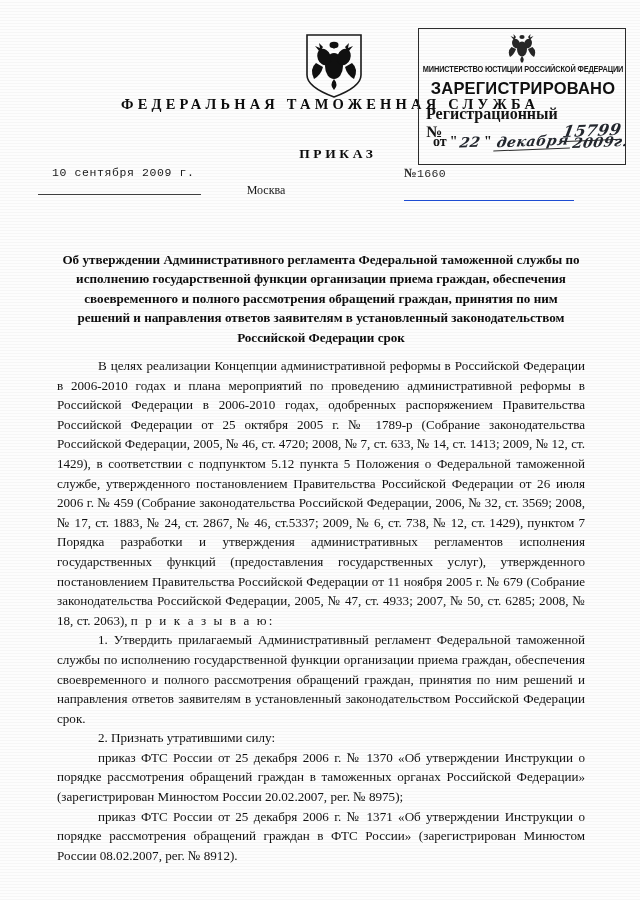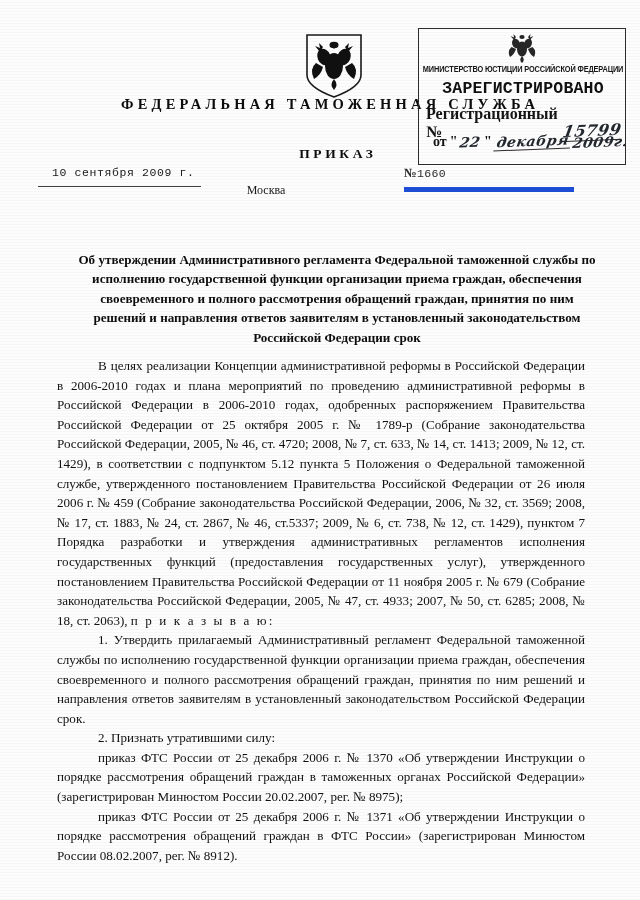--- a/index.html
+++ b/index.html
@@ -61,36 +61,36 @@
   }
 
   .doc-date {
     position: absolute;
     left: 38px;
     top: 166px;
     font-family: "Liberation Mono", "DejaVu Sans Mono", monospace;
     font-size: 11.5px;
     letter-spacing: 0.6px;
     color: #2a2a2a;
-    padding: 0 6px 7px 14px;
+    padding: 0 6px 15px 14px;
     border-bottom: 1px solid #4a4a4a;
     filter: contrast(1.15);
   }
 
   .doc-number {
     position: absolute;
     left: 404px;
     top: 166px;
     width: 170px;
     font-family: "Liberation Mono", "DejaVu Sans Mono", monospace;
     font-size: 11.5px;
     letter-spacing: 0.4px;
     color: #2a2a2a;
-    border-bottom: 5px solid #1d4ed8;
-    padding-bottom: 6px;
+    border-bottom: 1px solid #1d4ed8;
+    padding-bottom: 19px;
   }
   .doc-number .num-sign {
     font-family: "Liberation Serif", serif;
     font-weight: bold;
     font-size: 12.5px;
   }
 
   .doc-city {
     position: absolute;
     left: 0;
@@ -135,21 +135,21 @@
     letter-spacing: -0.15px;
     color: #171717;
     transform: scaleY(1.18);
   }
   .stamp-registered {
     position: absolute;
     left: 0;
     top: 50px;
     width: 208px;
     text-align: center;
-    font-family: Liberation Mono, monospace;
+    font-family: Liberation Sans, sans-serif;
     font-size: 16.5px;
     font-weight: bold;
     letter-spacing: 0.2px;
     color: #101010;
   }
   .stamp-regline {
     position: absolute;
     left: 7px;
     top: 76px;
     width: 196px;
@@ -194,21 +194,20 @@
   .title-block {
     position: absolute;
     left: 62px;
     top: 250px;
     width: 518px;
     text-align: center;
     font-weight: bold;
     font-size: 13.1px;
     line-height: 19.4px;
     color: #0d0d0d;
-    margin-left: 16px;
   }
 
   
   .body-block {
     position: absolute;
     left: 57px;
     top: 356px;
     width: 528px;
     font-size: 13.1px;
     line-height: 19.6px;

